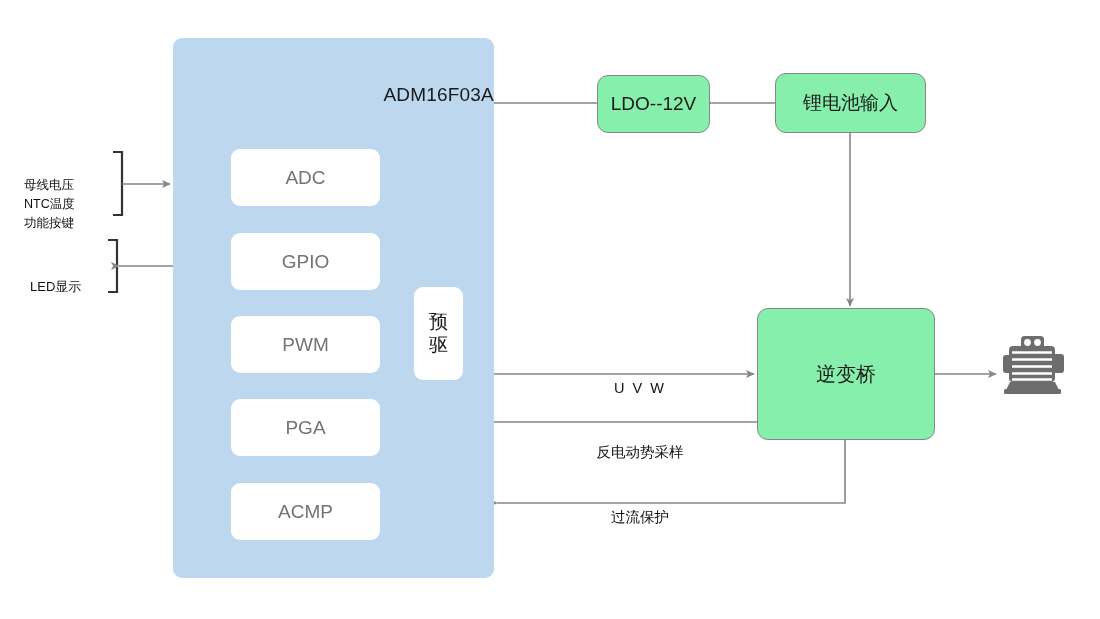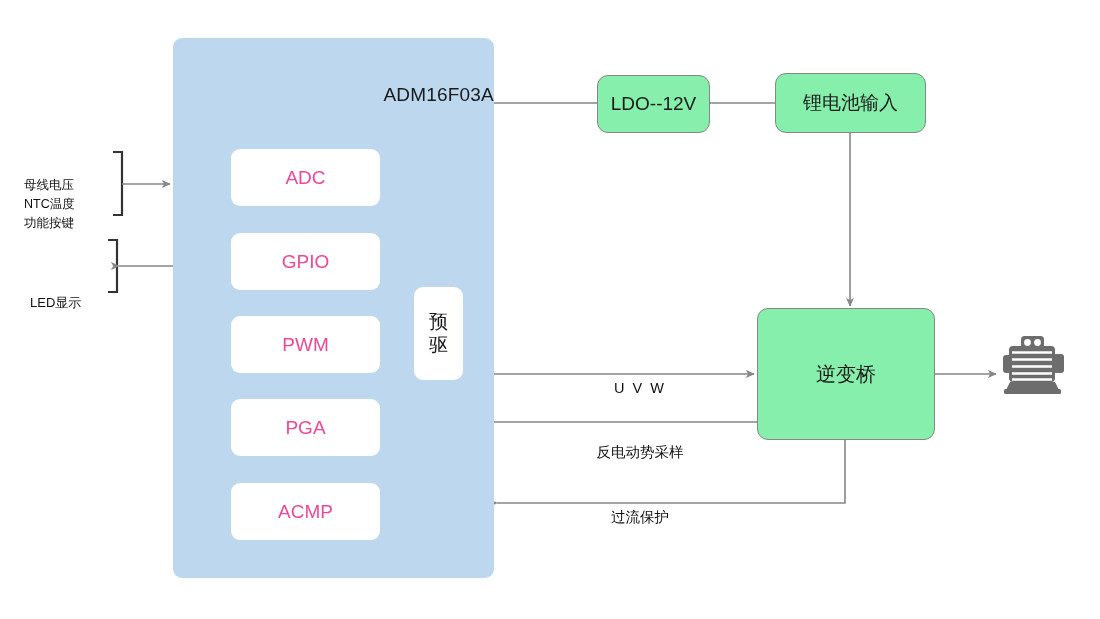--- a/index.html
+++ b/index.html
@@ -50,21 +50,21 @@
     position: absolute;
     left: 231px;
     width: 149px;
     height: 57px;
     background: #ffffff;
     border-radius: 9px;
     display: flex;
     align-items: center;
     justify-content: center;
     font-size: 19px;
-    color: #ec4899;
+    color: #737373;
     box-sizing: border-box;
   }
   .periph.p0 { top: 149px; }
   .periph.p1 { top: 233px; }
   .periph.p2 { top: 316px; }
   .periph.p3 { top: 399px; }
   .periph.p4 { top: 483px; border-radius: 9px; }
 
   .predrv {
     position: absolute;
@@ -102,21 +102,21 @@
   .lbl-left {
     position: absolute;
     text-align: left;
     font-size: 12.5px;
     line-height: 1.52;
     color: #111111;
     white-space: nowrap;
     margin-top: 24px;
   }
   #lbl-sensors { left: 24px; top: 152px; }
-  #lbl-led     { left: 30px; top: 269px; font-size: 13px; }
+  #lbl-led     { left: 30px; top: 253px; font-size: 13px; }
 
   
   .wire-lbl {
     position: absolute;
     font-size: 14.5px;
     color: #111111;
     white-space: nowrap;
     text-align: center;
   }
   #lbl-uvw  { left: 540px; top: 380px; width: 200px; letter-spacing: 2px; }

